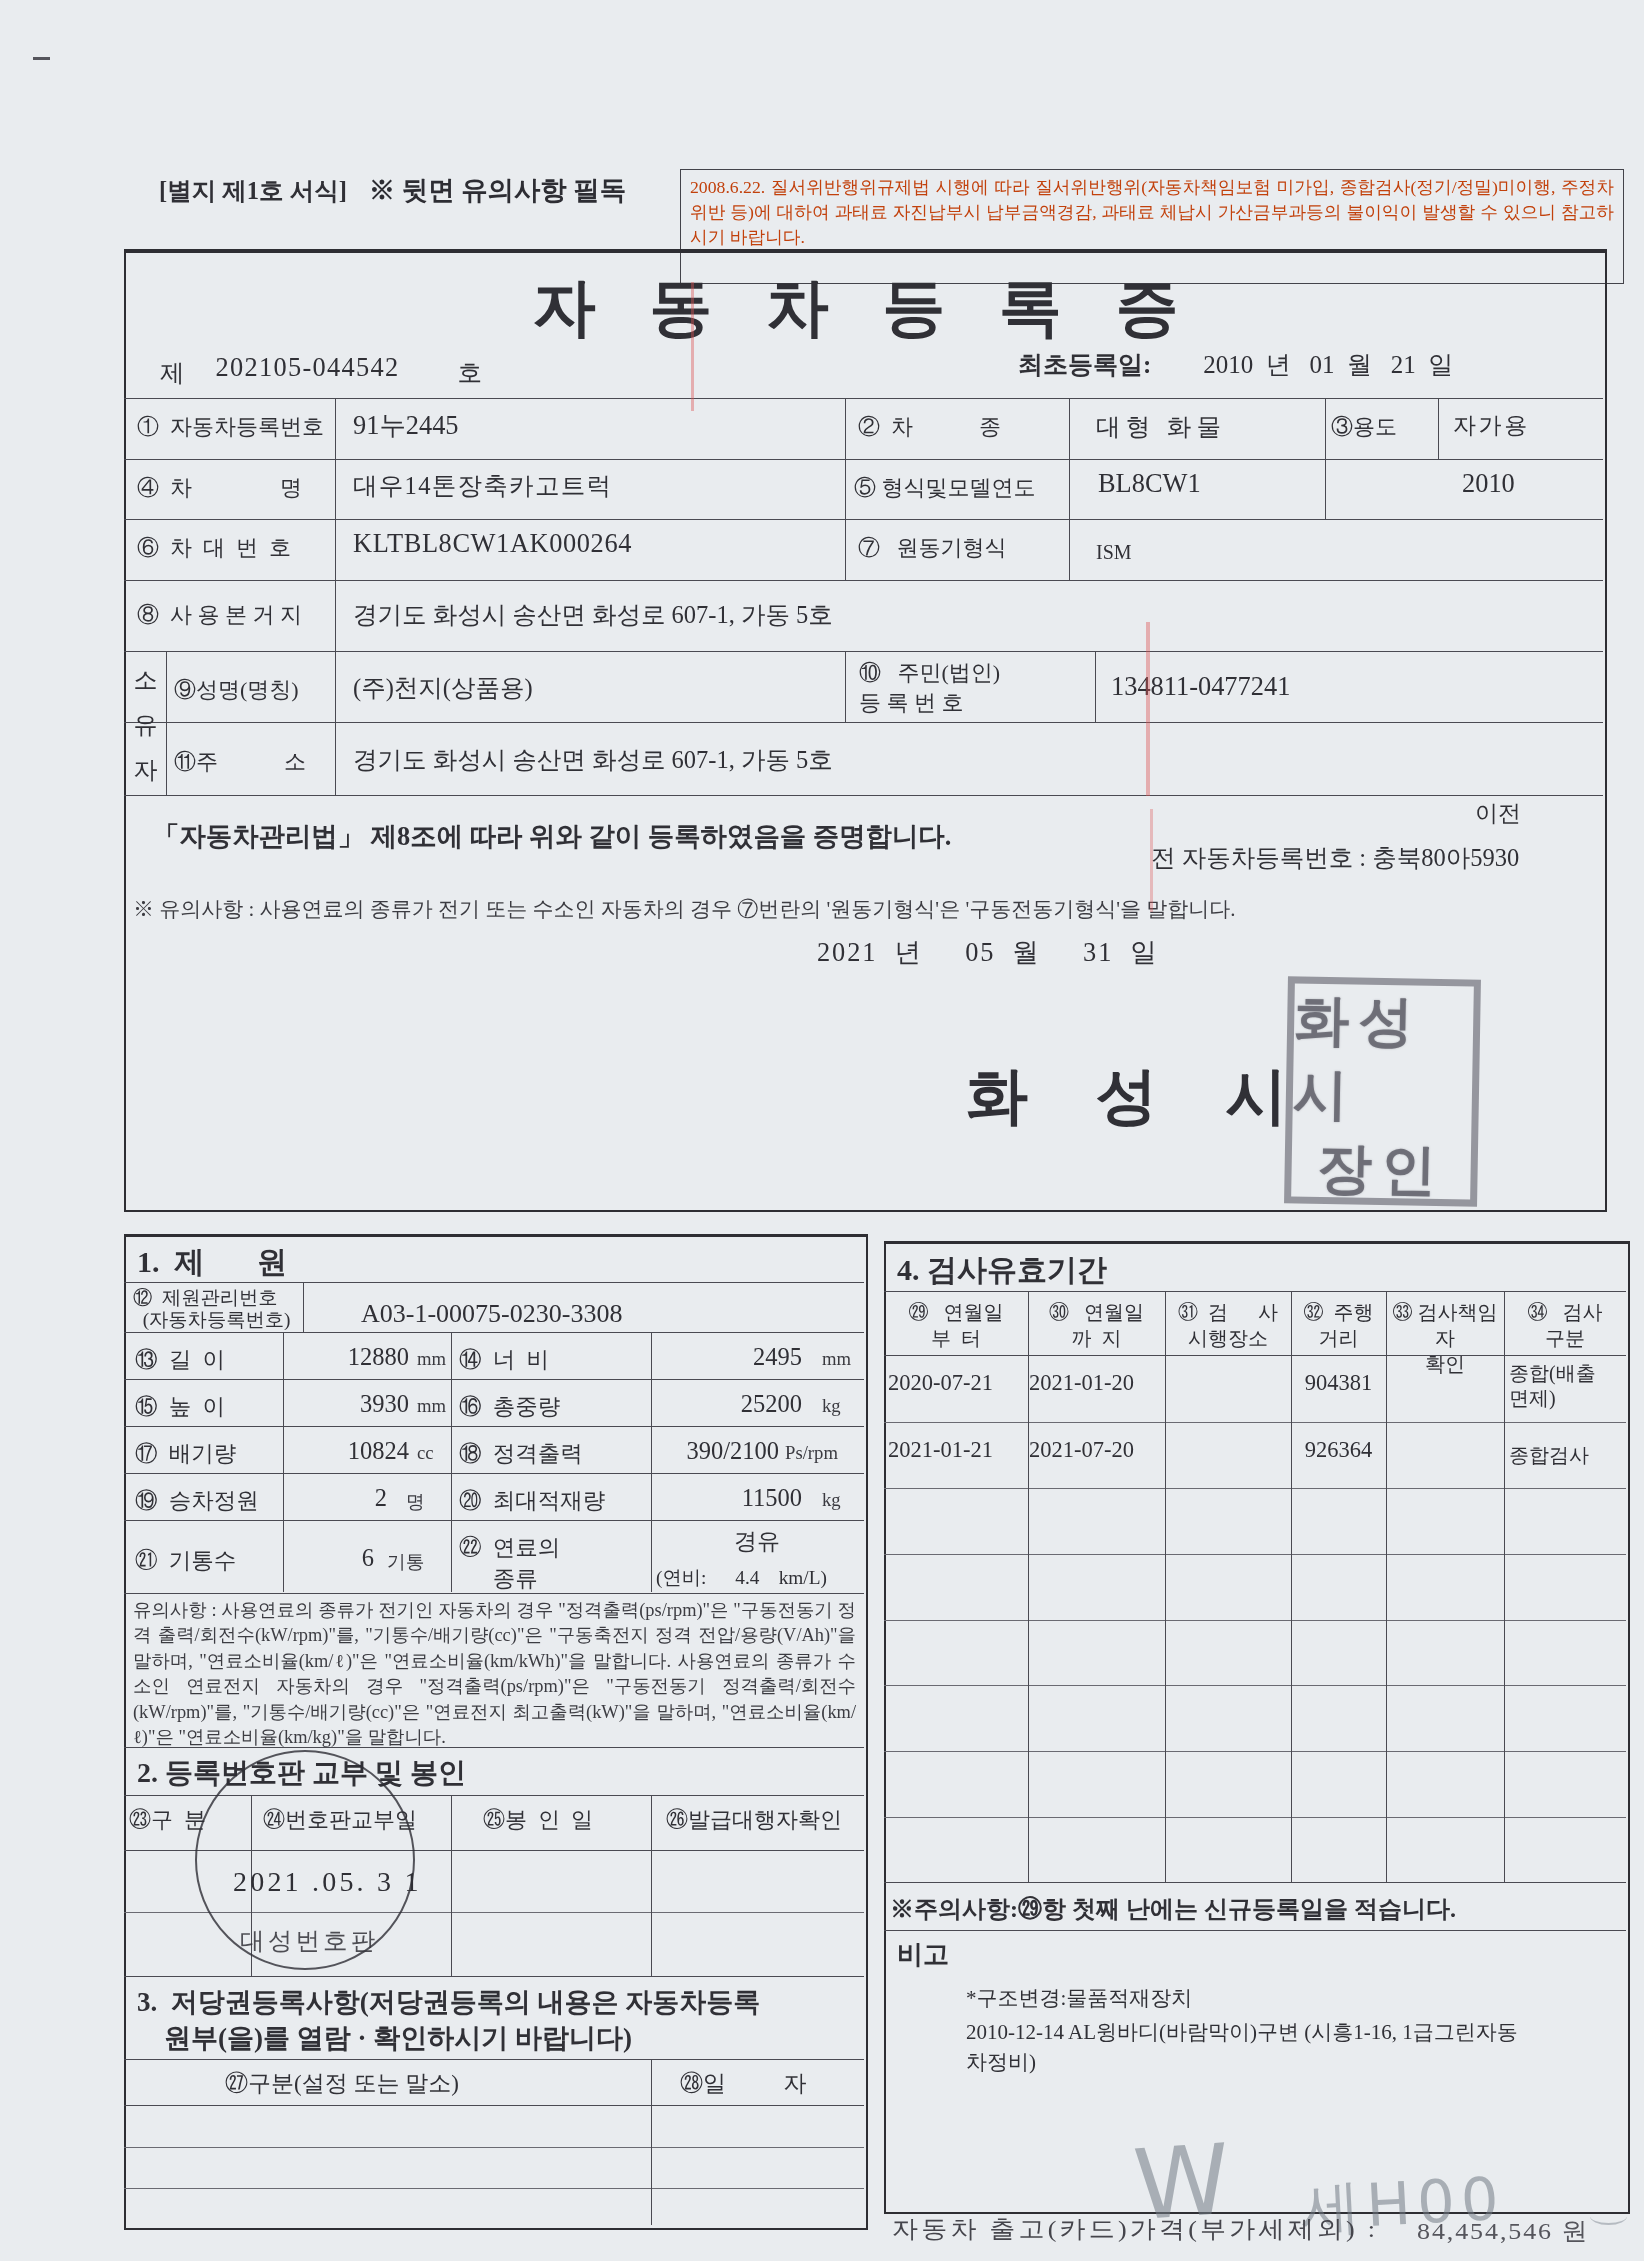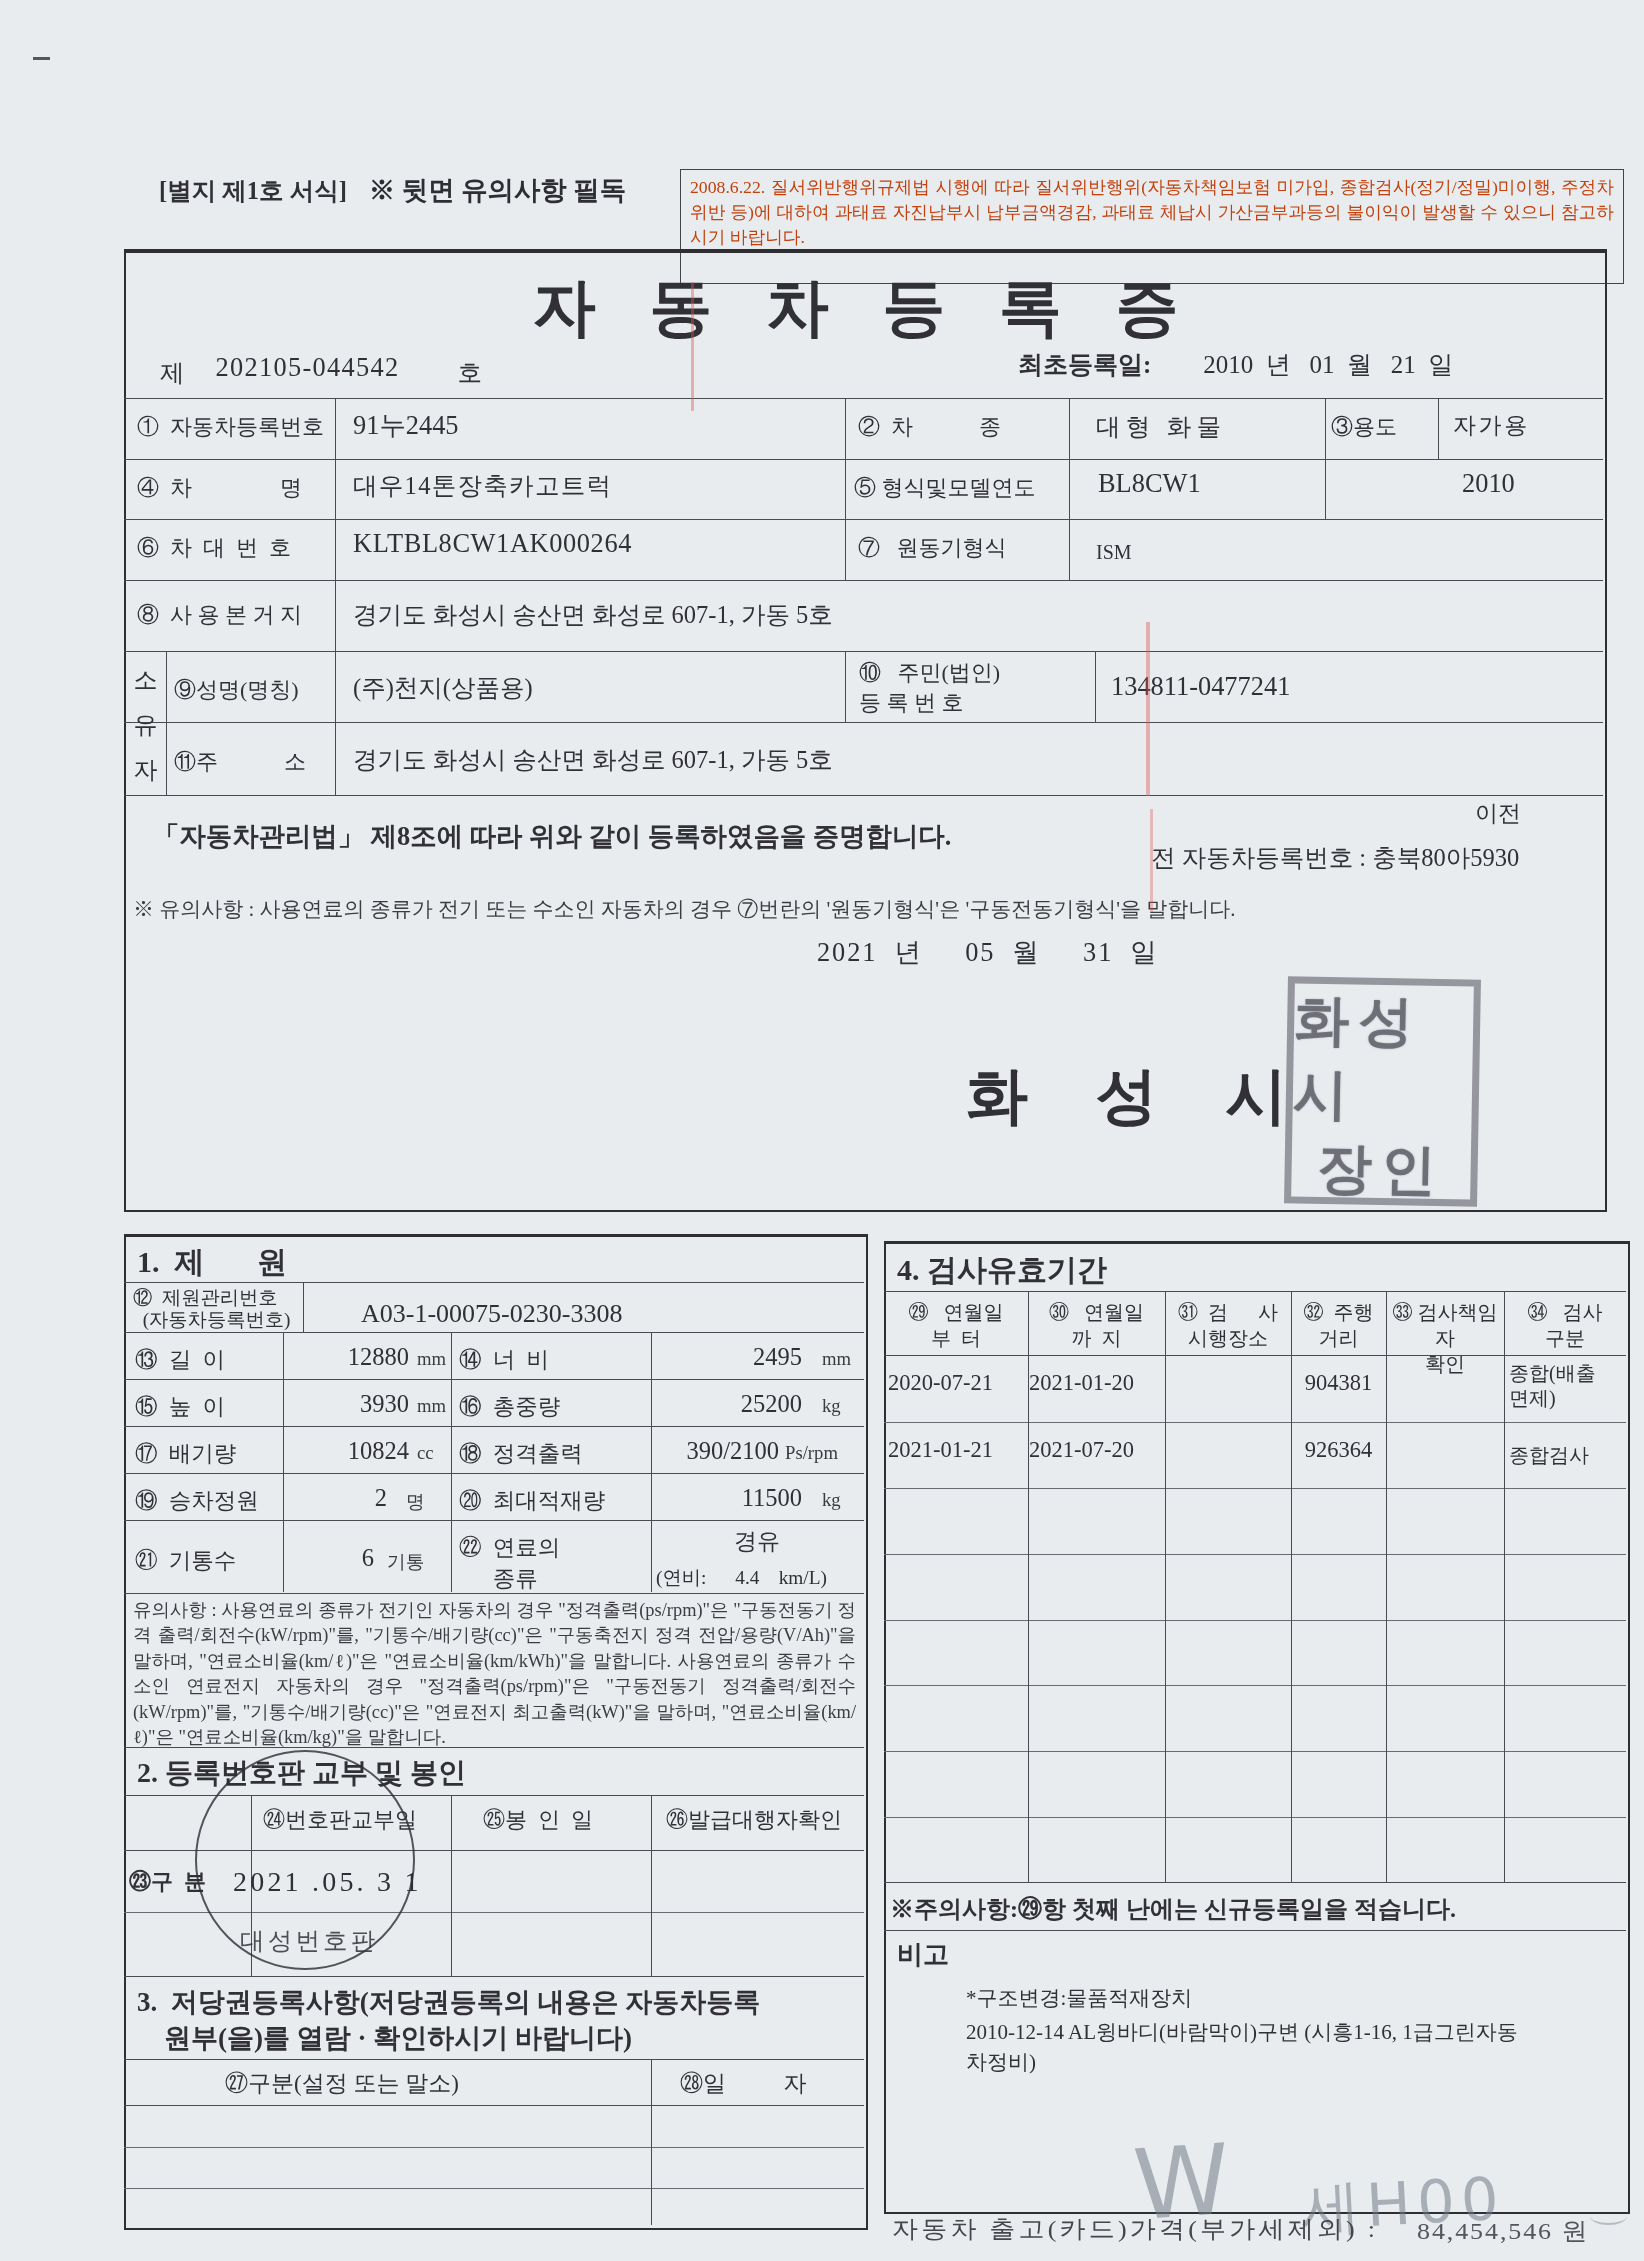--- a/index.html
+++ b/index.html
@@ -168,21 +168,21 @@
   <div class="abs lbl pre" style="left:459px;top:1532px;font-size:22.5px;line-height:31px;">㉒  연료의
       종류</div>
   <div class="abs val" style="left:734px;top:1526px;font-size:23px;">경유</div>
   <div class="abs pre" style="left:656px;top:1564px;font-size:19.3px;">(연비:      4.4    km/L)</div>
 
   <div class="abs pre" style="left:133px;top:1598px;width:723px;font-size:18.4px;line-height:1.38;text-align:justify;color:#3c3c42;">유의사항 : 사용연료의 종류가 전기인 자동차의 경우 "정격출력(ps/rpm)"은 "구동전동기 정격 출력/회전수(kW/rpm)"를, "기통수/배기량(cc)"은 "구동축전지 정격 전압/용량(V/Ah)"을 말하며, "연료소비율(km/ℓ)"은 "연료소비율(km/kWh)"을 말합니다. 사용연료의 종류가 수소인 연료전지 자동차의 경우 "정격출력(ps/rpm)"은 "구동전동기 정격출력/회전수(kW/rpm)"를, "기통수/배기량(cc)"은 "연료전지 최고출력(kW)"을 말하며, "연료소비율(km/ℓ)"은 "연료소비율(km/kg)"을 말합니다.</div>
 
   <div class="hline" style="left:124px;top:1747px;width:740px;"></div>
   <div class="abs" style="left:137px;top:1754px;font-size:28px;font-weight:700;">2.  등록번호판 교부 및 봉인</div>
   <div class="hline" style="left:124px;top:1795px;width:740px;"></div>
-  <div class="abs lbl pre" style="left:129px;top:1867px;font-weight:bold;">㉓구  분</div>
+  <div class="abs lbl pre" style="left:129px;top:1805px;">㉓구  분</div>
   <div class="abs lbl pre" style="left:263px;top:1805px;">㉔번호판교부일</div>
   <div class="abs lbl pre" style="left:483px;top:1805px;">㉕봉  인  일</div>
   <div class="abs lbl pre" style="left:666px;top:1805px;">㉖발급대행자확인</div>
   <div class="hline" style="left:124px;top:1850px;width:740px;"></div>
   <div class="hline thin" style="left:124px;top:1912px;width:740px;"></div>
   <div class="vline" style="left:251px;top:1795px;height:182px;"></div>
   <div class="vline" style="left:451px;top:1795px;height:182px;"></div>
   <div class="vline" style="left:651px;top:1795px;height:182px;"></div>
 
   <div class="stampc" style="left:195px;top:1750px;width:216px;height:216px;"></div>

